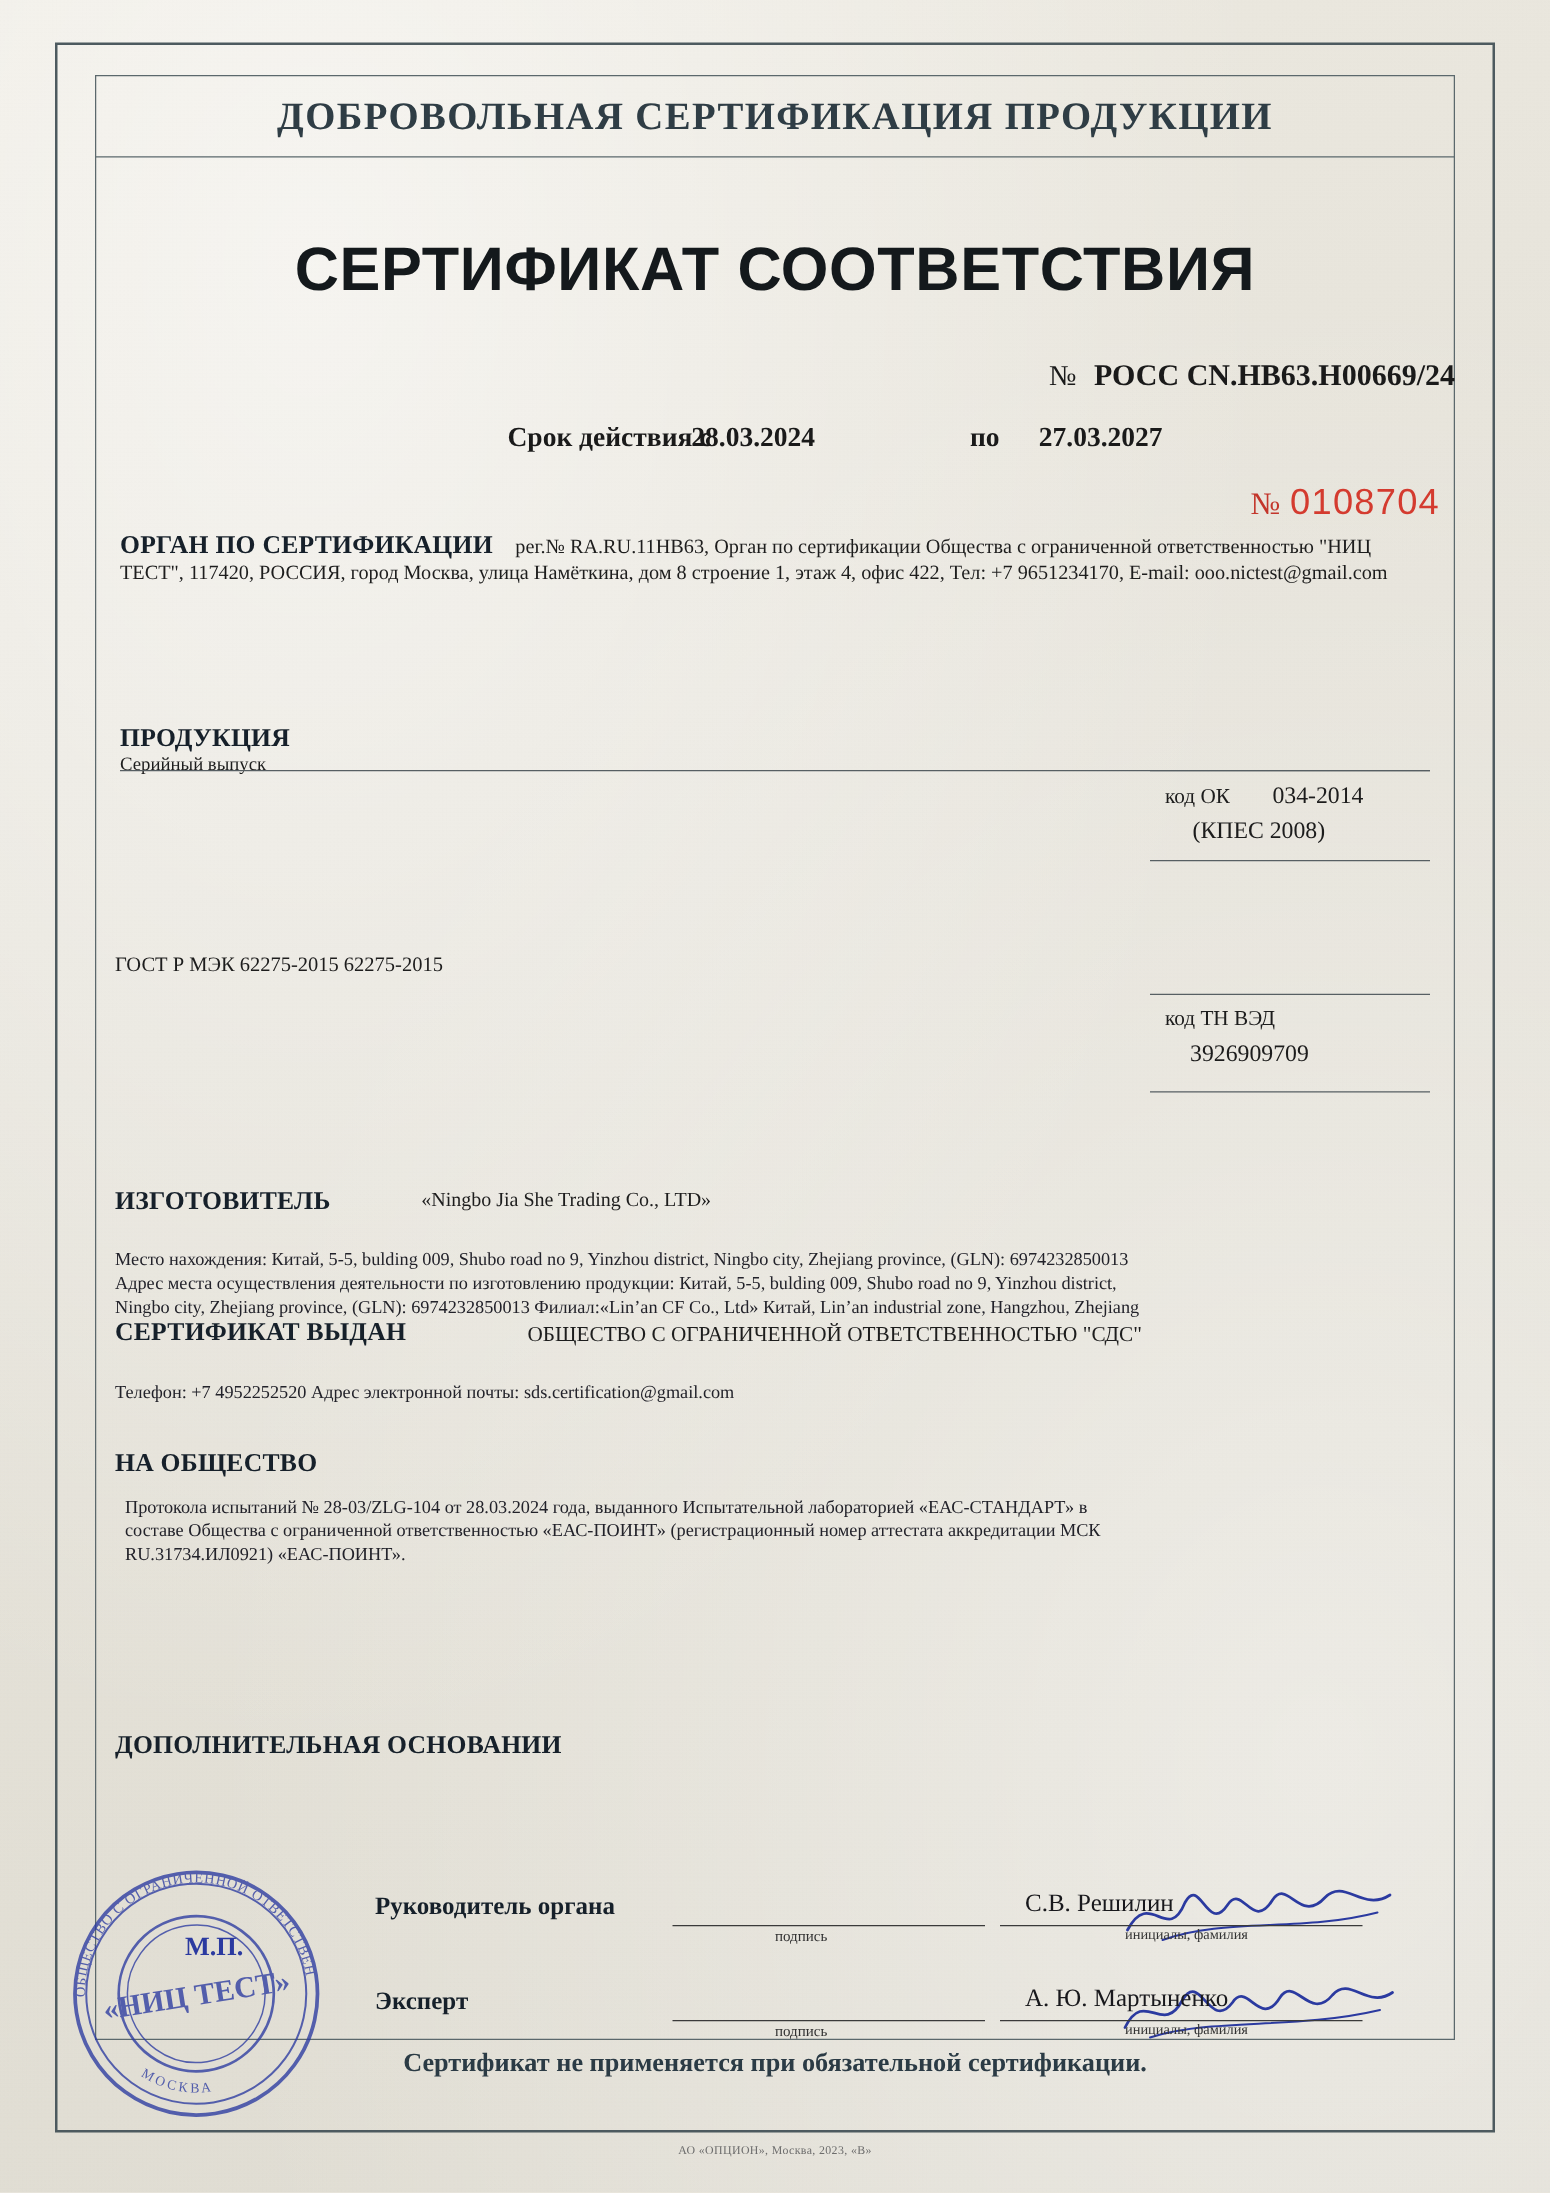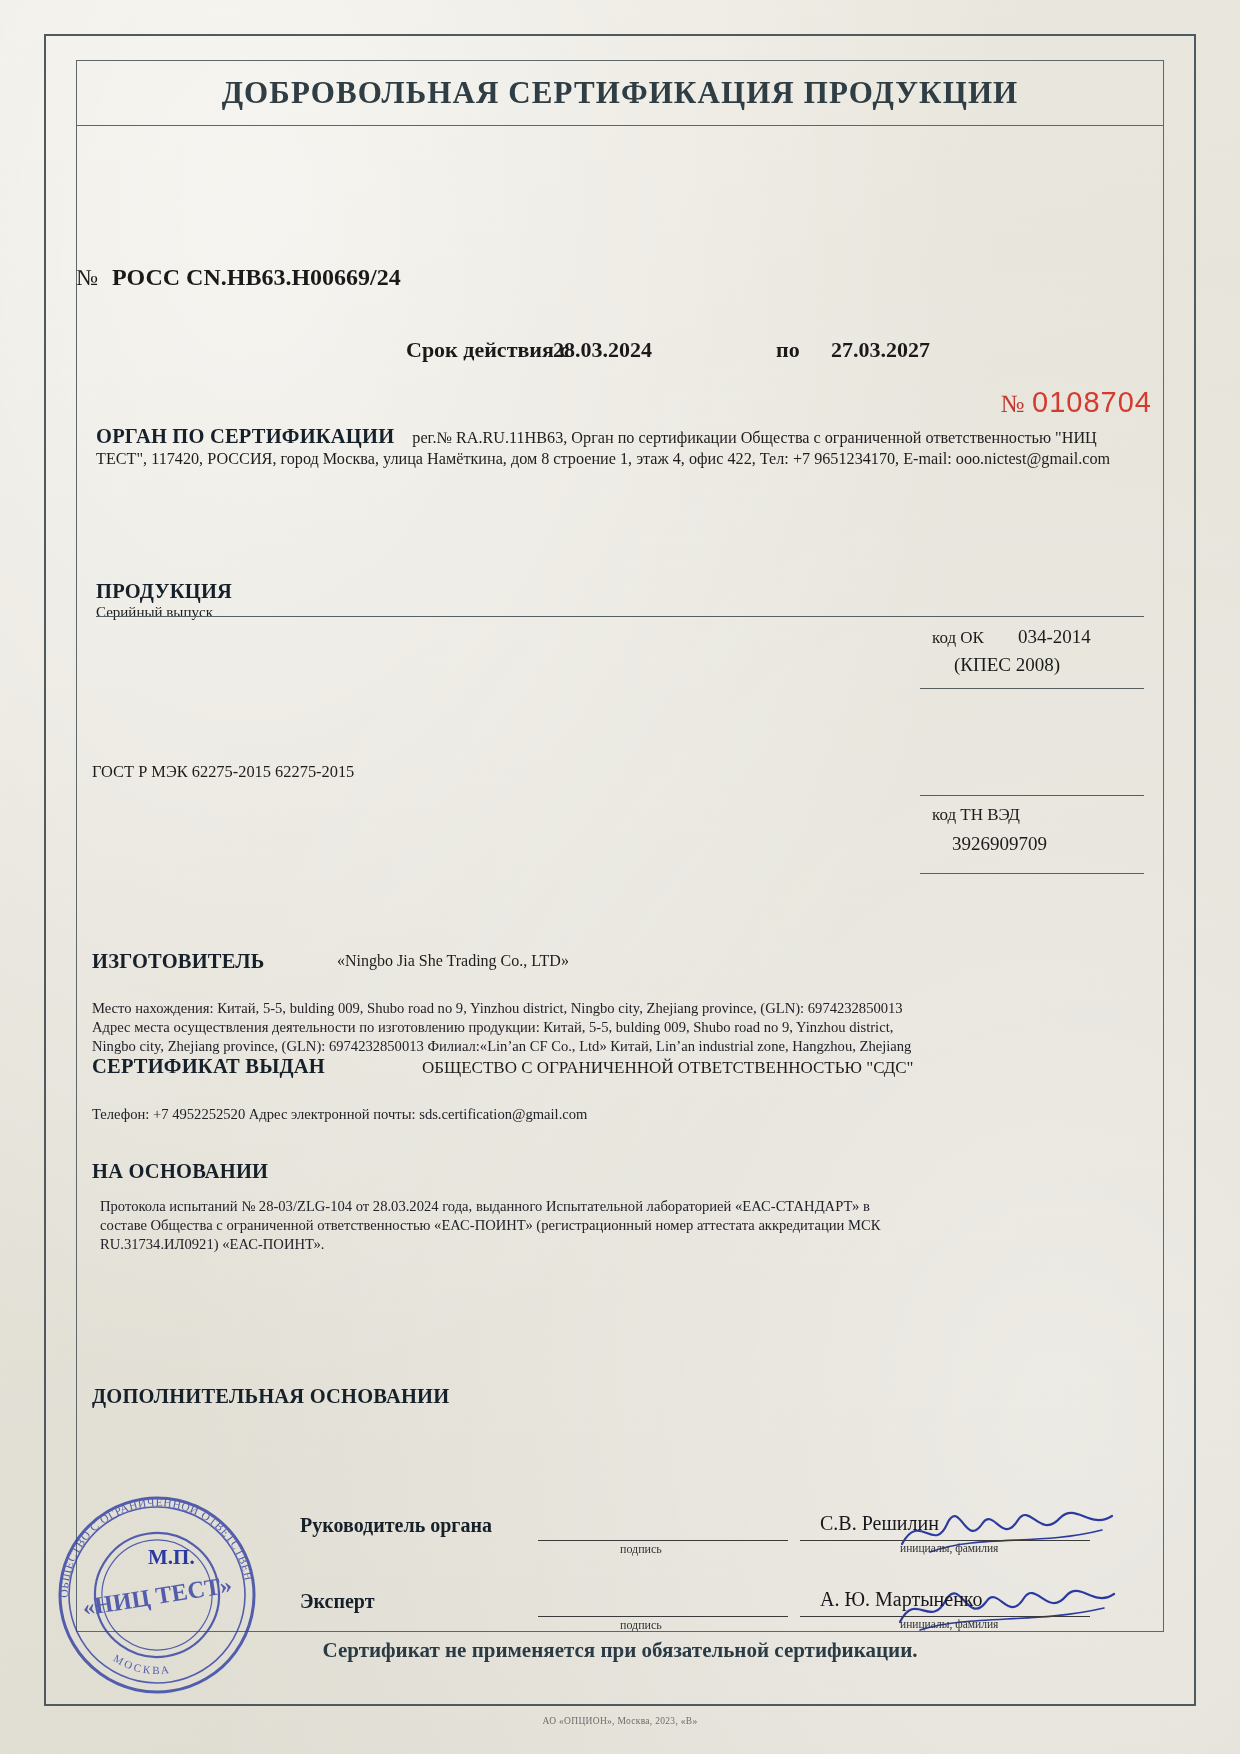--- a/index.html
+++ b/index.html
@@ -80,23 +80,23 @@
     font-family: "Liberation Sans", sans-serif;
     font-weight: bold;
     font-size: 49px;
     letter-spacing: 0.5px;
     color: #14191c;
   }
 
   .cert-num-row {
     position: absolute;
     left: 76px;
-    top: 264px;
+    top: 288px;
     width: 1088px;
-    text-align: left;
+    text-align: right;
     font-size: 24px;
     font-weight: bold;
     color: #1a1a1a;
   }
   .cert-num-row .nolabel {
     font-size: 23px;
     font-weight: normal;
     margin-right: 14px;
   }
 
@@ -362,20 +362,21 @@
 <div class="page">
   <div class="noise"></div>
 
   <div class="outer-frame"></div>
   <div class="inner-frame"></div>
 
   <div class="title-band">
     <div class="t">ДОБРОВОЛЬНАЯ СЕРТИФИКАЦИЯ ПРОДУКЦИИ</div>
   </div>
 
+  <div class="main-title">СЕРТИФИКАТ СООТВЕТСТВИЯ</div>
 
   <div class="cert-num-row">
     <span class="nolabel">№</span><span>РОСС CN.НВ63.Н00669/24</span>
   </div>
 
   <div class="validity-row">
     <span class="lbl">Срок действия  с</span>
     <span class="from">28.03.2024</span>
     <span class="to-lbl">по</span>
     <span class="to">27.03.2027</span>
@@ -429,21 +430,21 @@
 
   <div class="issued">
     <span class="sec-label">СЕРТИФИКАТ ВЫДАН</span>
     <span class="ival body-text">ОБЩЕСТВО С ОГРАНИЧЕННОЙ ОТВЕТСТВЕННОСТЬЮ "СДС"</span>
     <div class="lines">
       <div class="small-text">Телефон: +7 4952252520 Адрес электронной почты: sds.certification@gmail.com</div>
     </div>
   </div>
 
   <div class="basis">
-    <div class="sec-label">НА ОСНОВАНИИ</div>
+    <div class="sec-label">НА ОБЩЕСТВО</div>
     <div class="ptext">
       <div class="small-text">Протокола испытаний № 28-03/ZLG-104 от 28.03.2024 года, выданного Испытательной лабораторией «ЕАС-СТАНДАРТ» в</div>
       <div class="small-text">составе Общества с ограниченной ответственностью «ЕАС-ПОИНТ» (регистрационный номер аттестата аккредитации МСК</div>
       <div class="small-text">RU.31734.ИЛ0921) «ЕАС-ПОИНТ».</div>
     </div>
   </div>
 
   <div class="addinfo">
     <div class="sec-label">ДОПОЛНИТЕЛЬНАЯ ОСНОВАНИИ</div>
   </div>

